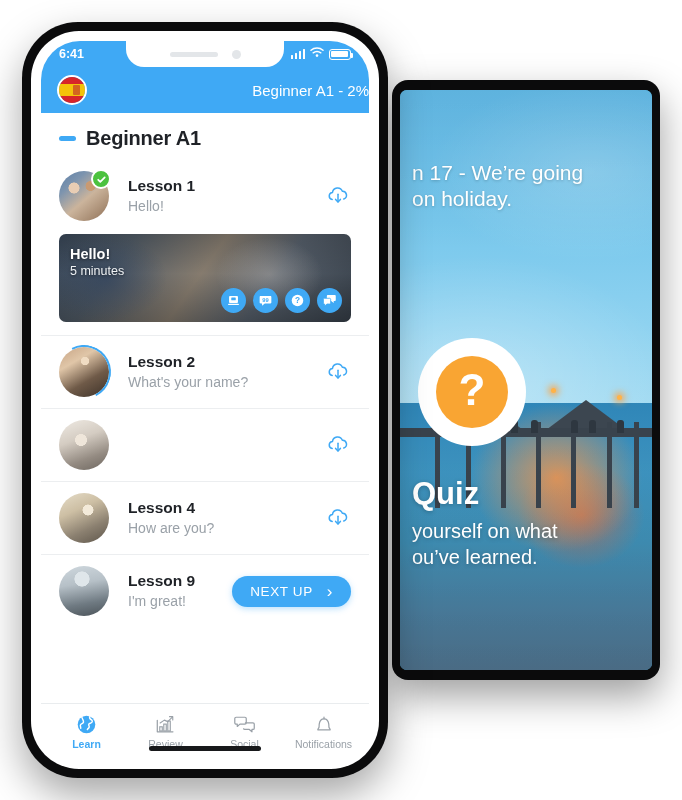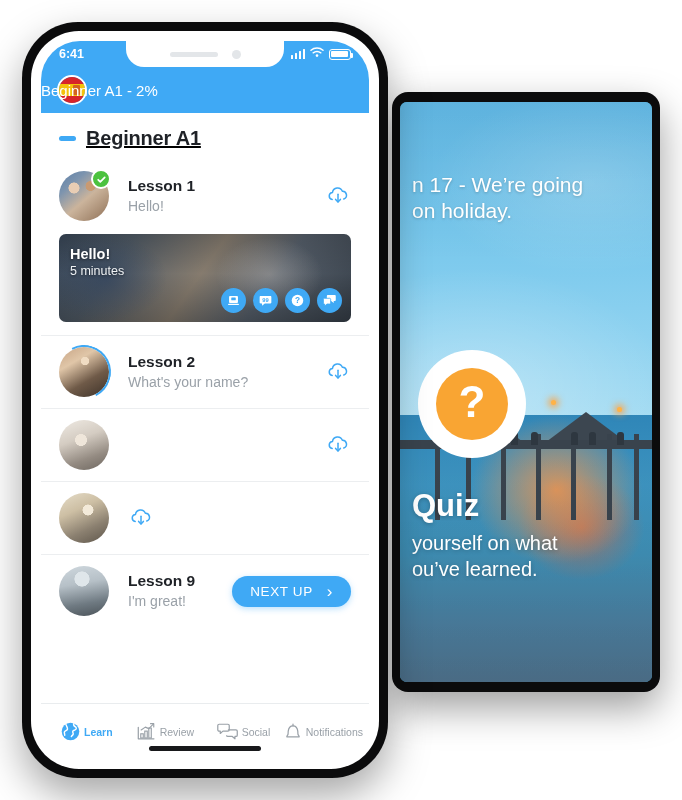--- a/index.html
+++ b/index.html
@@ -7,21 +7,21 @@
     width: 682px; height: 800px;
     background: #ffffff;
     font-family: "Liberation Sans", sans-serif;
     overflow: hidden;
   }
   #stage { position: relative; width: 682px; height: 800px; }
 
   
   #tablet-device {
     position: absolute;
-    left: 392px; top: 92px;
+    left: 392px; top: 80px;
     width: 268px; height: 600px;
     background: #0b0b0c;
     border-radius: 16px;
     box-shadow: 0 16px 38px rgba(0,0,0,0.38);
   }
   #tablet-screen {
     position: absolute;
     left: 8px; top: 10px;
     width: 252px; height: 580px;
     border-radius: 7px;
@@ -194,35 +194,34 @@
   .flag-red-top { top: 0; height: 27%; background: #d7242a; }
   .flag-yellow { top: 27%; height: 46%; background: #f4c20a; }
   .flag-red-bot { top: 73%; height: 27%; background: #d7242a; }
   .flag-crest {
     position: absolute; left: 54%; top: 30%;
     width: 7px; height: 40%;
     background: rgba(196,60,40,0.7); border-radius: 1px;
   }
   #header-title {
     position: absolute; left: 0; right: 0;
-    text-align: left;
+    text-align: right;
     color: #ffffff; font-size: 15px; font-weight: 400;
     pointer-events: none;
   }
 
   
   #phone-body {
     flex: 1 1 auto; background: #ffffff;
     overflow: hidden;
     display: flex; flex-direction: column;
   }
   #section-header {
     display: flex; align-items: center; gap: 10px;
     padding: 14px 18px 10px 18px;
-    text-decoration: underline;
   }
   #collapse-indicator {
     width: 17px; height: 5px; border-radius: 2.5px; background: #3fa9f5;
     flex: 0 0 auto;
   }
   #section-title { font-size: 20px; font-weight: 700; color: #1f2227; letter-spacing: -0.2px; }
 
   #lesson-list { flex: 1 1 auto; overflow: hidden; }
 
   .lesson-row {
@@ -318,21 +317,21 @@
   
   #tab-bar {
     flex: 0 0 auto;
     height: 56px;
     border-top: 1px solid #e9ecee;
     display: flex; align-items: center;
     padding: 0 6px 0 6px;
     background: #ffffff;
   }
   .tab-item {
-    flex: 1 1 0; display: flex; flex-direction: row;
+    flex: 1 1 0; display: flex; flex-direction: column;
     align-items: center; justify-content: center; gap: 3px;
   }
   .tab-icon { height: 22px; display: flex; align-items: center; justify-content: center; }
   .tab-icon svg { display: block; }
   .tab-label { font-size: 10.5px; color: #9aa1a8; }
   .tab-item.active .tab-label { color: #3fa9f5; font-weight: 700; }
   #home-indicator {
     position: absolute; left: 50%; transform: translateX(-50%);
     bottom: 8px; width: 112px; height: 5px; border-radius: 3px;
     background: #18191b; z-index: 14;
@@ -520,20 +519,24 @@
                   <path d="M13 11.2v7.6" stroke="#3FA9F5" stroke-width="1.5" stroke-linecap="round"></path>
                   <path d="M10.6 16.4L13 18.9l2.4-2.5" stroke="#3FA9F5" stroke-width="1.5" stroke-linecap="round" stroke-linejoin="round"></path>
                 </svg>
               </div>
             </div>
 
             <div class="lesson-row">
               <div class="avatar-wrap">
                 <div class="avatar av4"></div>
               </div>
+              <div class="lesson-text">
+                <div class="lesson-title">Lesson 4</div>
+                <div class="lesson-sub">How are you?</div>
+              </div>
               <div class="dl-icon">
                 <svg width="26" height="26" viewBox="0 0 26 26" fill="none">
                   <path d="M7.2 16.4a3.5 3.5 0 01.3-6.95 5.1 5.1 0 019.85-1.1 3.9 3.9 0 011.45 7.6" stroke="#3FA9F5" stroke-width="1.5" stroke-linecap="round" stroke-linejoin="round"></path>
                   <path d="M13 11.2v7.6" stroke="#3FA9F5" stroke-width="1.5" stroke-linecap="round"></path>
                   <path d="M10.6 16.4L13 18.9l2.4-2.5" stroke="#3FA9F5" stroke-width="1.5" stroke-linecap="round" stroke-linejoin="round"></path>
                 </svg>
               </div>
             </div>
 
             <div class="lesson-row no-border">

